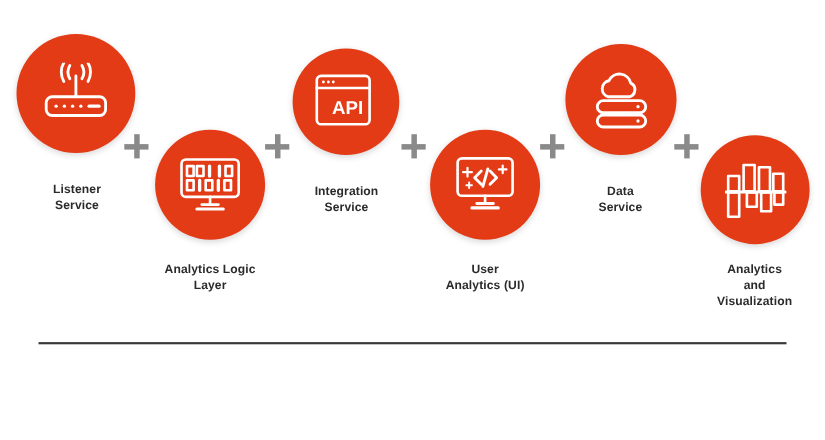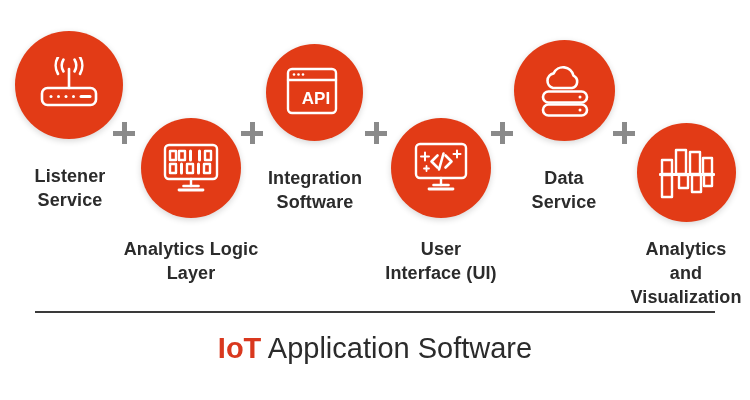--- a/index.html
+++ b/index.html
@@ -37,21 +37,21 @@
   .circle svg {
     display: block;
   }
 
   
   .node-label {
     position: absolute;
     text-align: center;
     font-family: "Liberation Sans", sans-serif;
     font-weight: bold;
-    font-size: 18px;
+    font-size: 11px;
     line-height: 1.33;
     color: #2b2b2b;
     letter-spacing: 0.1px;
     white-space: pre-line;
   }
   .plus-h, .plus-v {
     position: absolute;
     background: #8a8a8a;
   }
   .plus-h {
@@ -178,21 +178,21 @@
           <line x1="2" y1="13" x2="50" y2="13"></line>
           <circle cx="8" cy="7.5" r="1.3" fill="#ffffff" stroke="none"></circle>
           <circle cx="12.5" cy="7.5" r="1.3" fill="#ffffff" stroke="none"></circle>
           <circle cx="17" cy="7.5" r="1.3" fill="#ffffff" stroke="none"></circle>
 
           <text x="30" y="37" font-family="Liberation Sans, sans-serif" font-size="17" font-weight="bold" fill="#ffffff" stroke="none" text-anchor="middle">API</text>
         </svg>
       </span>
     </div>
     <div class="node-label" style="left:245px; top:167px; width:140px;">Integration
-Software</div>
+Service</div>
   </div>
 
   <div class="plus-box" style="left:365px; top:122px;">
     <div class="plus-h"></div>
     <div class="plus-v"></div>
   </div>
 
   <div class="node">
     <div class="circle" style="left:391px; top:118px; width:100px; height:100px;">
       <span>
@@ -208,21 +208,21 @@
           <path d="M33.5 13.5 L39.5 19.5 L33.5 25.5" stroke-width="2.6"></path>
           <line x1="31.5" y1="11.5" x2="27" y2="27.5" stroke-width="2.6"></line>
 
           <path d="M13 10.5 v8 M9 14.5 h8" stroke-width="2"></path>
           <path d="M45 8.5 v7 M41.5 12 h7" stroke-width="2"></path>
           <path d="M14.5 24 v5 M12 26.5 h5" stroke-width="1.8"></path>
         </svg>
       </span>
     </div>
     <div class="node-label" style="left:366px; top:238px; width:150px;">User
-Interface (UI)</div>
+Analytics (UI)</div>
   </div>
 
   <div class="plus-box" style="left:491px; top:122px;">
     <div class="plus-h"></div>
     <div class="plus-v"></div>
   </div>
 
   <div class="node">
     <div class="circle" style="left:514px; top:40px; width:101px; height:101px;">
       <span>
@@ -266,17 +266,14 @@
         </svg>
       </span>
     </div>
     <div class="node-label" style="left:612px; top:238px; width:148px;">Analytics
 and
 Visualization</div>
   </div>
 
   <div id="divider"></div>
 
-  <div id="footer-title">
-    <span class="brand">IoT</span><span class="rest"> Application Software</span>
-  </div>
 
 </div>
 
 </body></html>

